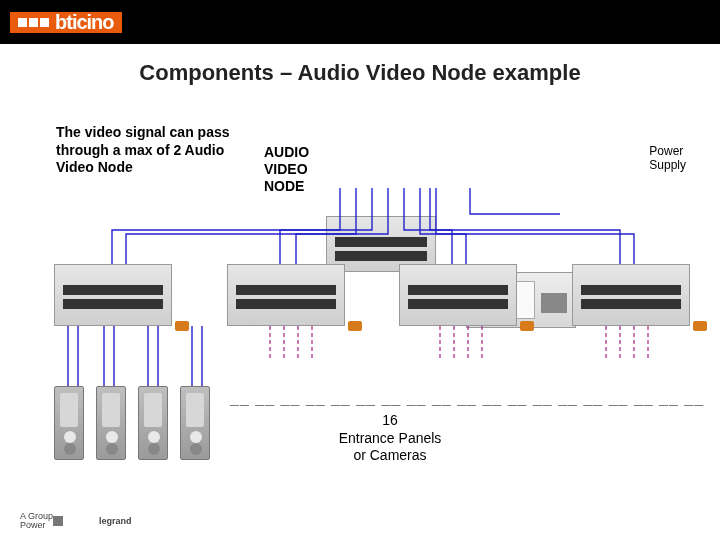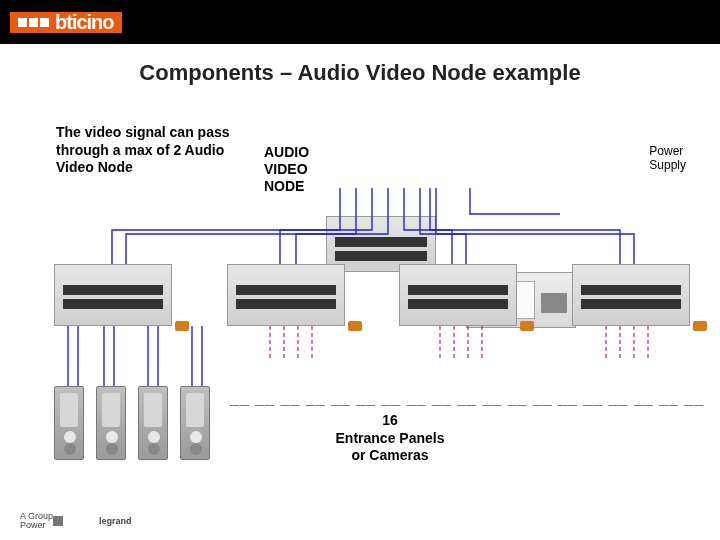--- a/index.html
+++ b/index.html
@@ -22,21 +22,21 @@
   .ps-dev::before { content:""; position:absolute; left:8px; top:8px; width:58px; height:36px; background:#fafafa; border:1px solid #aaa; }
   .ps-dev::after { content:""; position:absolute; right:8px; top:20px; width:26px; height:20px; background:#888; }
   .row-nodes { position: absolute; left: 54px; top: 264px; right: 30px; display: flex; justify-content: space-between; }
   .row-nodes .device-node { width: 118px; height: 62px; }
   .plug { width:14px; height:10px; background:#d67a1a; position:absolute; right:-18px; top:56px; border-radius:2px; }
   .row-panels { position: absolute; left: 54px; top: 386px; display: flex; gap: 12px; }
   .panel { width: 30px; height: 74px; background: linear-gradient(#bfbfbf,#9a9a9a); border:1px solid #777; border-radius:2px; position:relative; }
   .panel::before { content:""; position:absolute; left:5px; right:5px; top:6px; height:34px; background:#d7d7d7; border-radius:2px; }
   .panel::after { content:""; position:absolute; left:9px; top:44px; width:12px; height:12px; border-radius:50%; background:#e8e8e8; box-shadow:0 12px 0 #888; }
   .dashes { position:absolute; left:230px; top:390px; font-size:16px; letter-spacing:1px; color:#333; font-weight:bold; }
-  .caption { position:absolute; left:300px; top:412px; text-align:center; font-size:14px; font-weight:bold; line-height:1.25; width:180px; }
+  .caption { position:absolute; left:300px; top:412px; text-align:center; font-size:14px; font-weight:normal; line-height:1.25; width:180px; }
   .footer { position:absolute; left:20px; bottom:10px; font-size:9px; color:#444; display:flex; align-items:center; }
   .footer .leg { display:inline-block; width:10px; height:10px; background:#777; }
   svg.wires { position:absolute; left:0; top:0; width:720px; height:540px; pointer-events:none; }
 </style>
 </head>
 <body>
 
 <div class="topbar">
   <div class="logo-block">
     <span class="logo-sq"></span>

